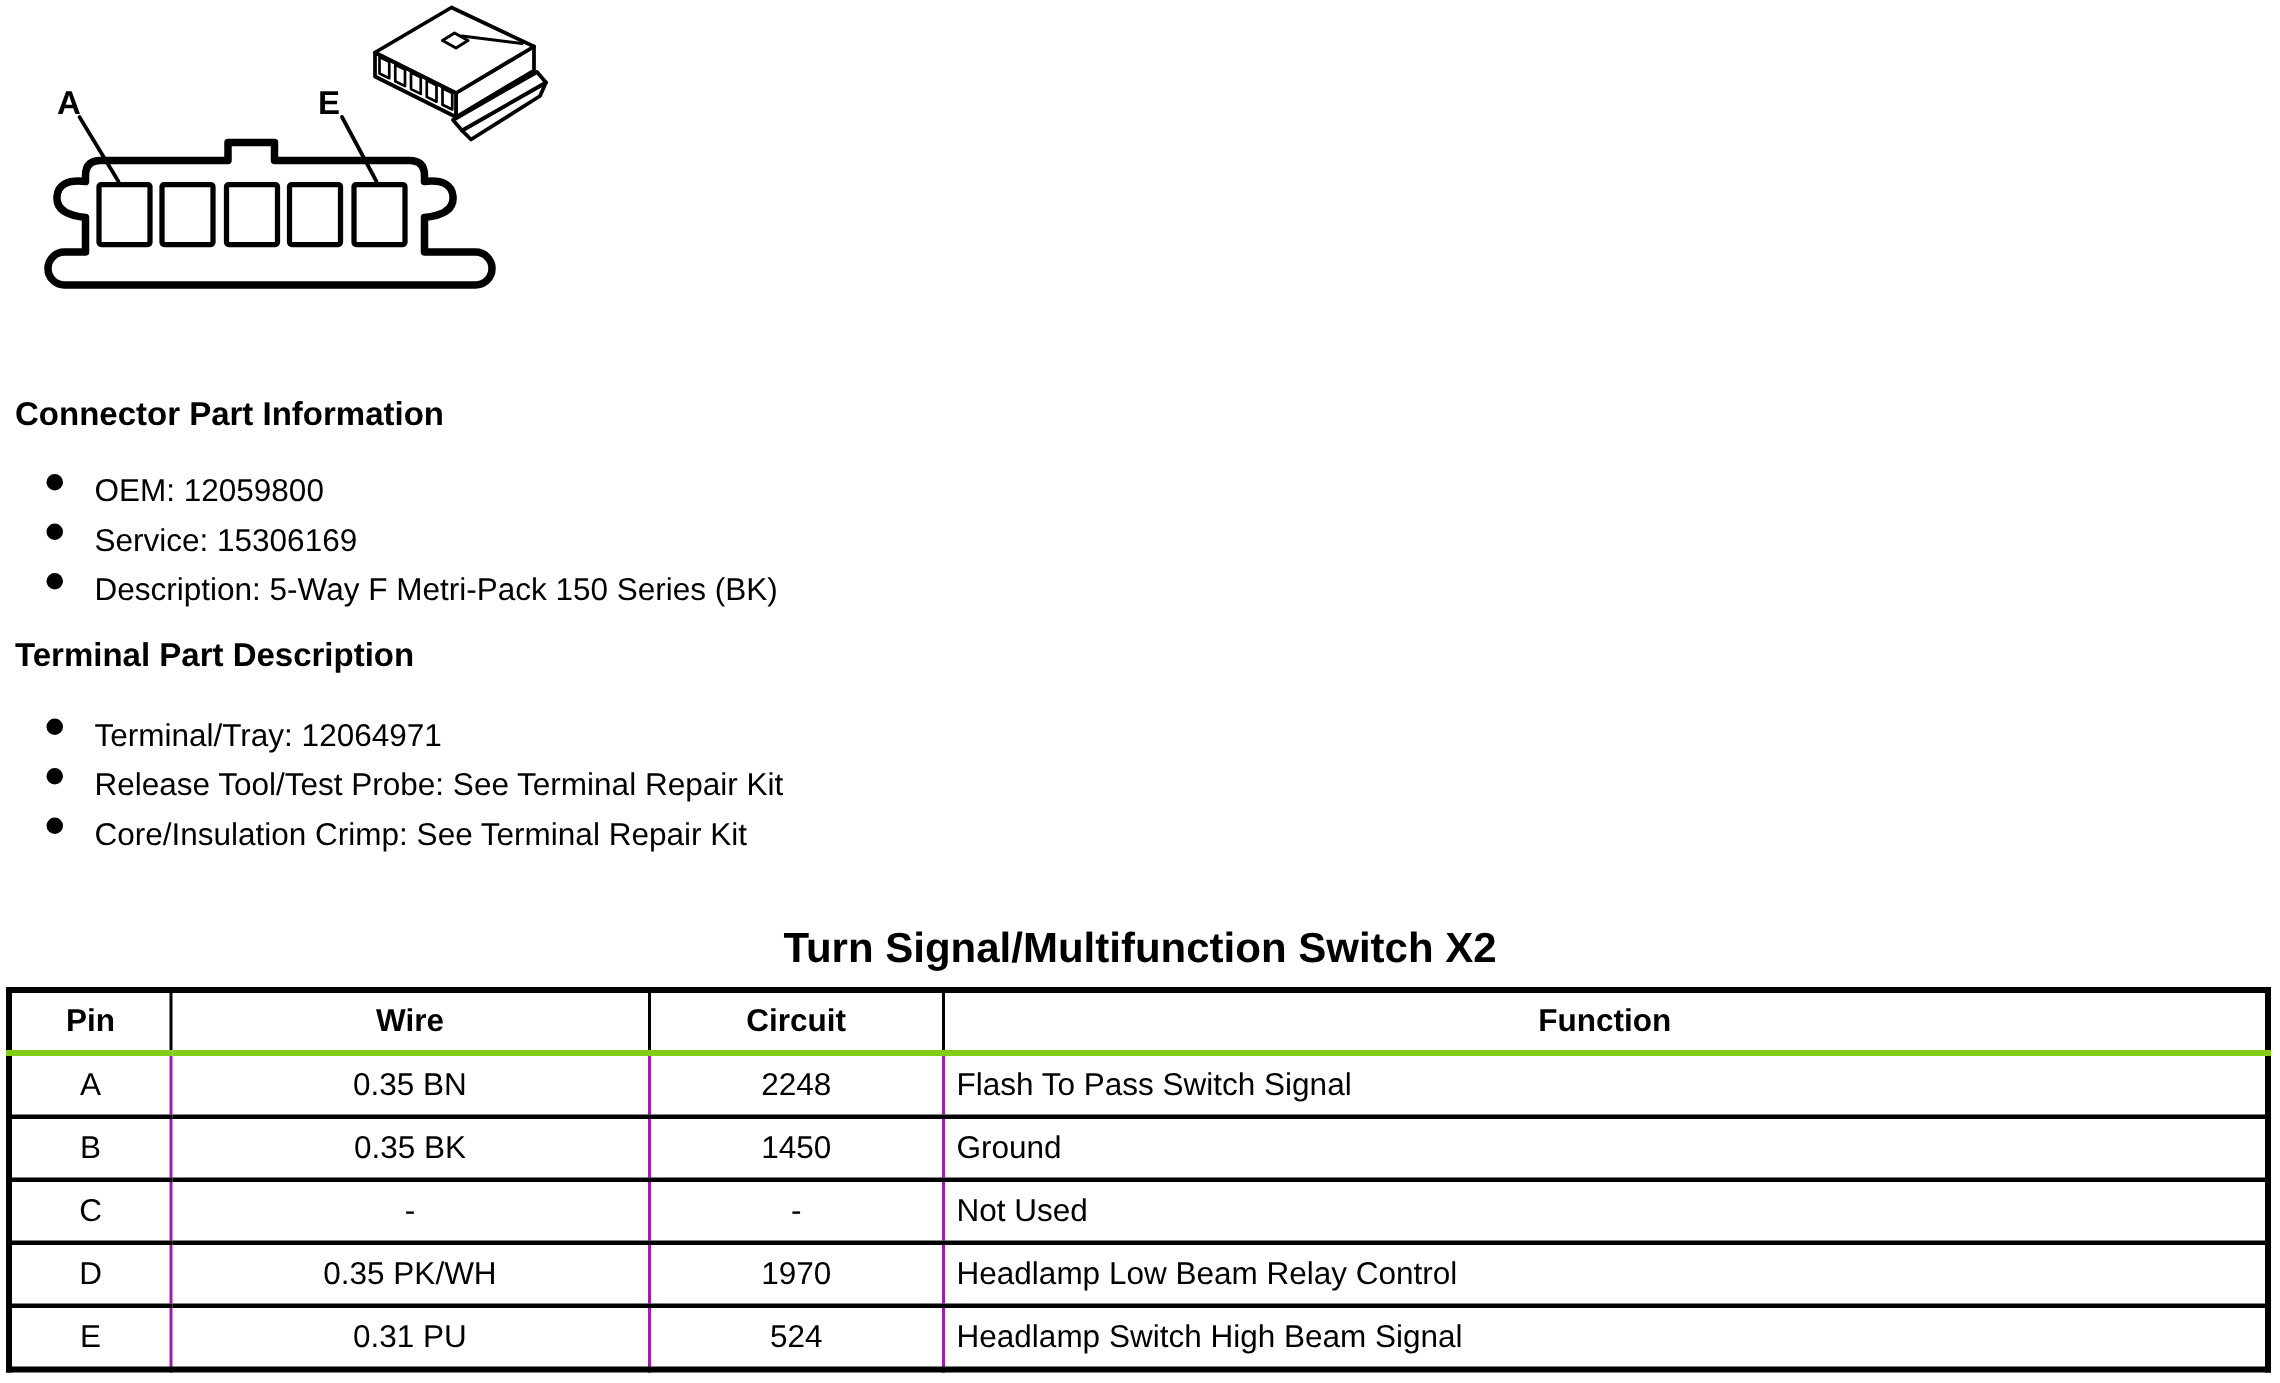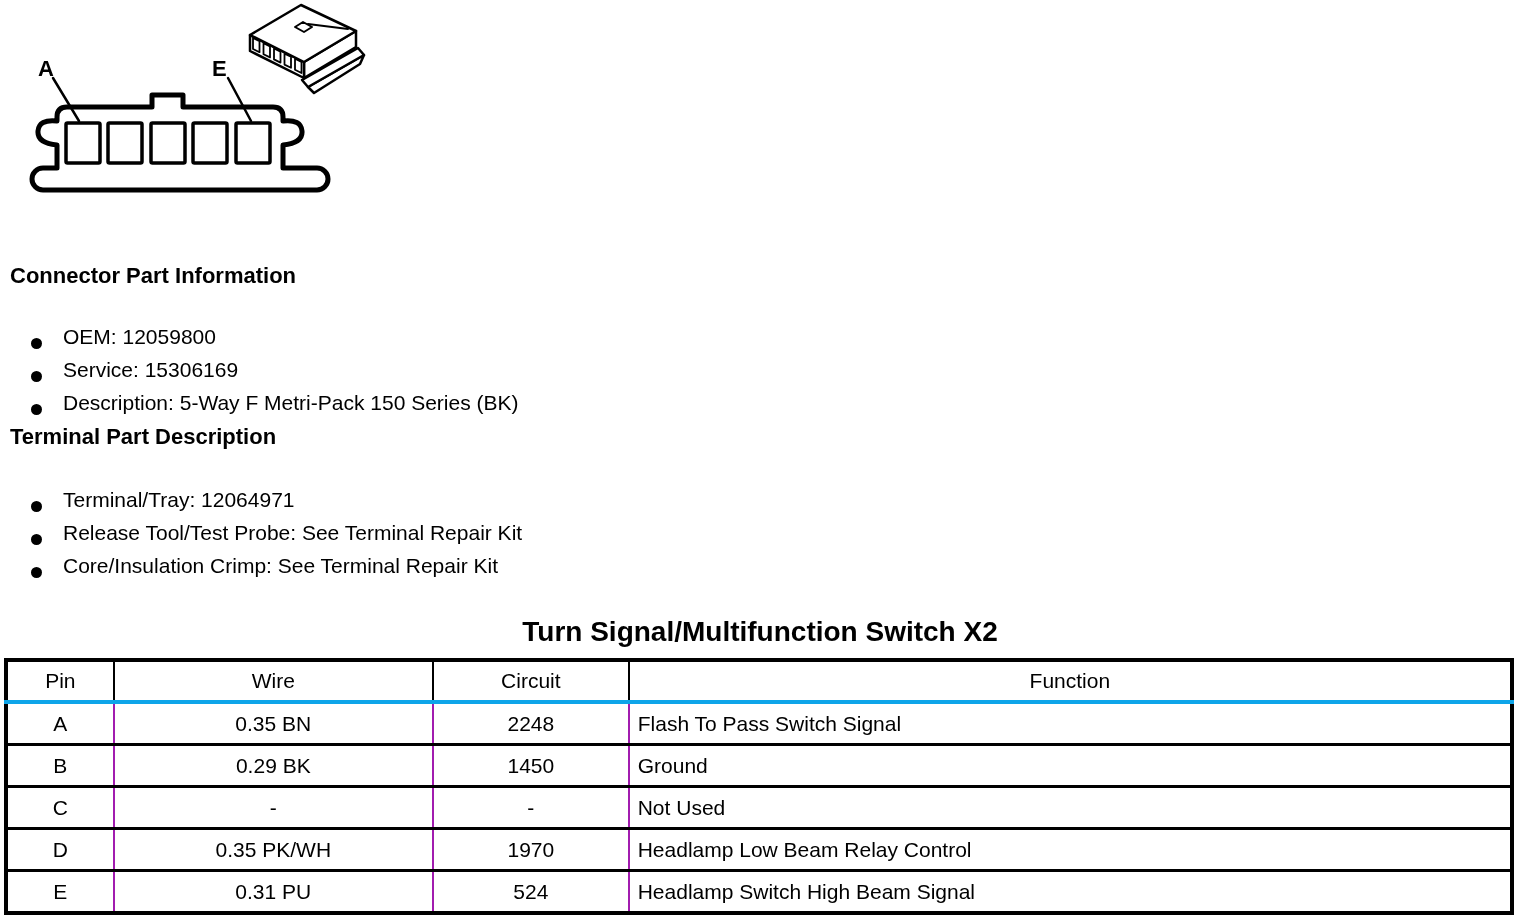--- a/index.html
+++ b/index.html
@@ -32,21 +32,21 @@
     left: 31px;
     margin: 0;
     padding: 0;
     list-style: none;
   }
   .list-connector { top: 316px; }
   .list-terminal  { top: 479px; }
   ul.bullet-list li {
     height: 33px;
     display: flex;
-    align-items: flex-end;
+    align-items: flex-start;
     font-size: 21px;
     white-space: nowrap;
   }
   .dot {
     width: 11px;
     height: 11px;
     border-radius: 50%;
     background: #000;
     margin-right: 21px;
     flex: none;
@@ -70,24 +70,24 @@
     table-layout: fixed;
     font-size: 21px;
     border: 4px solid #000;
   }
   .pin-table col.c-pin      { width: 7.15%; }
   .pin-table col.c-wire     { width: 21.2%; }
   .pin-table col.c-circuit  { width: 13.0%; }
   .pin-table col.c-function { width: 58.65%; }
   .pin-table th {
     height: 38px;
-    font-weight: normal;
+    font-weight: bold;
     text-align: center;
     border-left: 2px solid #000;
-    border-bottom: 4px solid #0ea5e9;
+    border-bottom: 4px solid #84cc16;
     padding: 0;
   }
   .pin-table td {
     height: 39px;
     text-align: center;
     border-left: 2px solid #a21caf;
     border-top: 3px solid #000;
     padding: 0;
   }
   .pin-table th:first-child,
@@ -207,21 +207,21 @@
     </thead>
     <tbody>
       <tr>
         <td>A</td>
         <td>0.35 BN</td>
         <td>2248</td>
         <td class="fn">Flash To Pass Switch Signal</td>
       </tr>
       <tr>
         <td>B</td>
-        <td>0.29 BK</td>
+        <td>0.35 BK</td>
         <td>1450</td>
         <td class="fn">Ground</td>
       </tr>
       <tr>
         <td>C</td>
         <td>-</td>
         <td>-</td>
         <td class="fn">Not Used</td>
       </tr>
       <tr>

